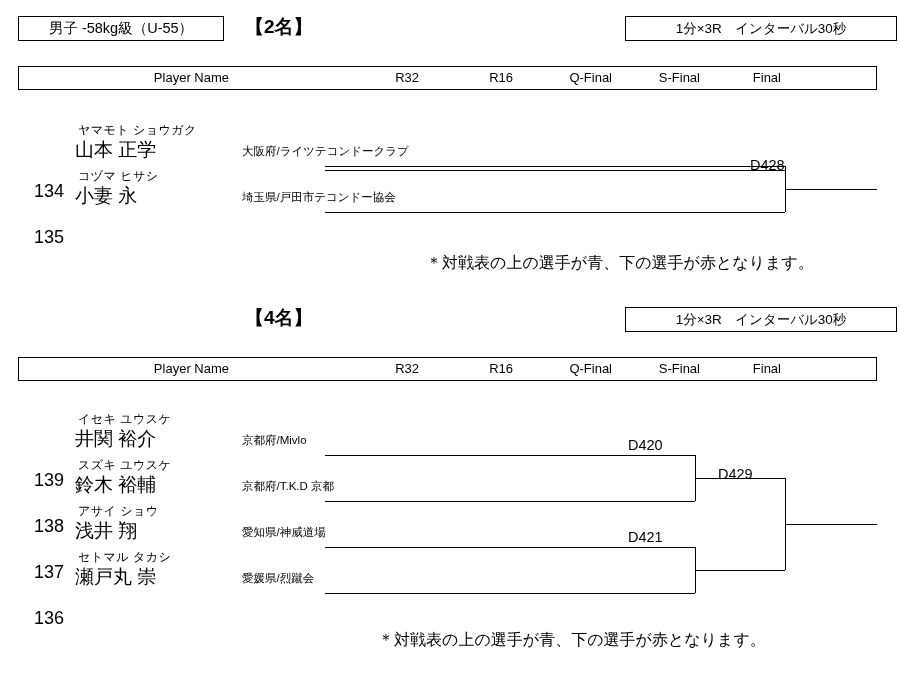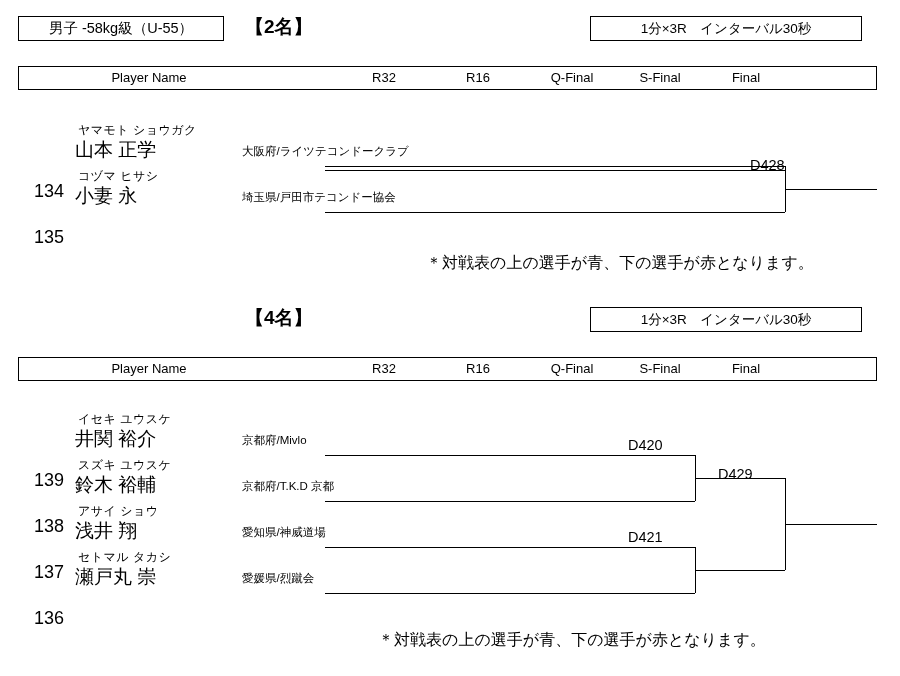--- a/index.html
+++ b/index.html
@@ -51,21 +51,21 @@
   .count-label {
     position: absolute;
     left: 245px;
     top: 14px;
     font-size: 19px;
     line-height: 26px;
     font-weight: bold;
   }
   .timing-box {
     position: absolute;
-    left: 590px;
+    left: 625px;
     top: 16px;
     width: 272px;
     height: 25px;
     border: 1px solid #000;
     box-sizing: border-box;
     font-size: 13.5px;
     line-height: 23px;
     text-align: center;
   }
 
@@ -76,21 +76,21 @@
     width: 859px;
     height: 24px;
     border: 1px solid #000;
     box-sizing: border-box;
   }
   .colbar .ch {
     position: absolute;
     top: 0;
     font-size: 13px;
     line-height: 22px;
-    text-align: center;
+    text-align: right;
     white-space: nowrap;
   }
   .ch-name   { left: 50px;  width: 160px; }
   .ch-r32    { left: 330px; width: 70px; }
   .ch-r16    { left: 424px; width: 70px; }
   .ch-qf     { left: 513px; width: 80px; }
   .ch-sf     { left: 601px; width: 80px; }
   .ch-fin    { left: 692px; width: 70px; }
 
   

